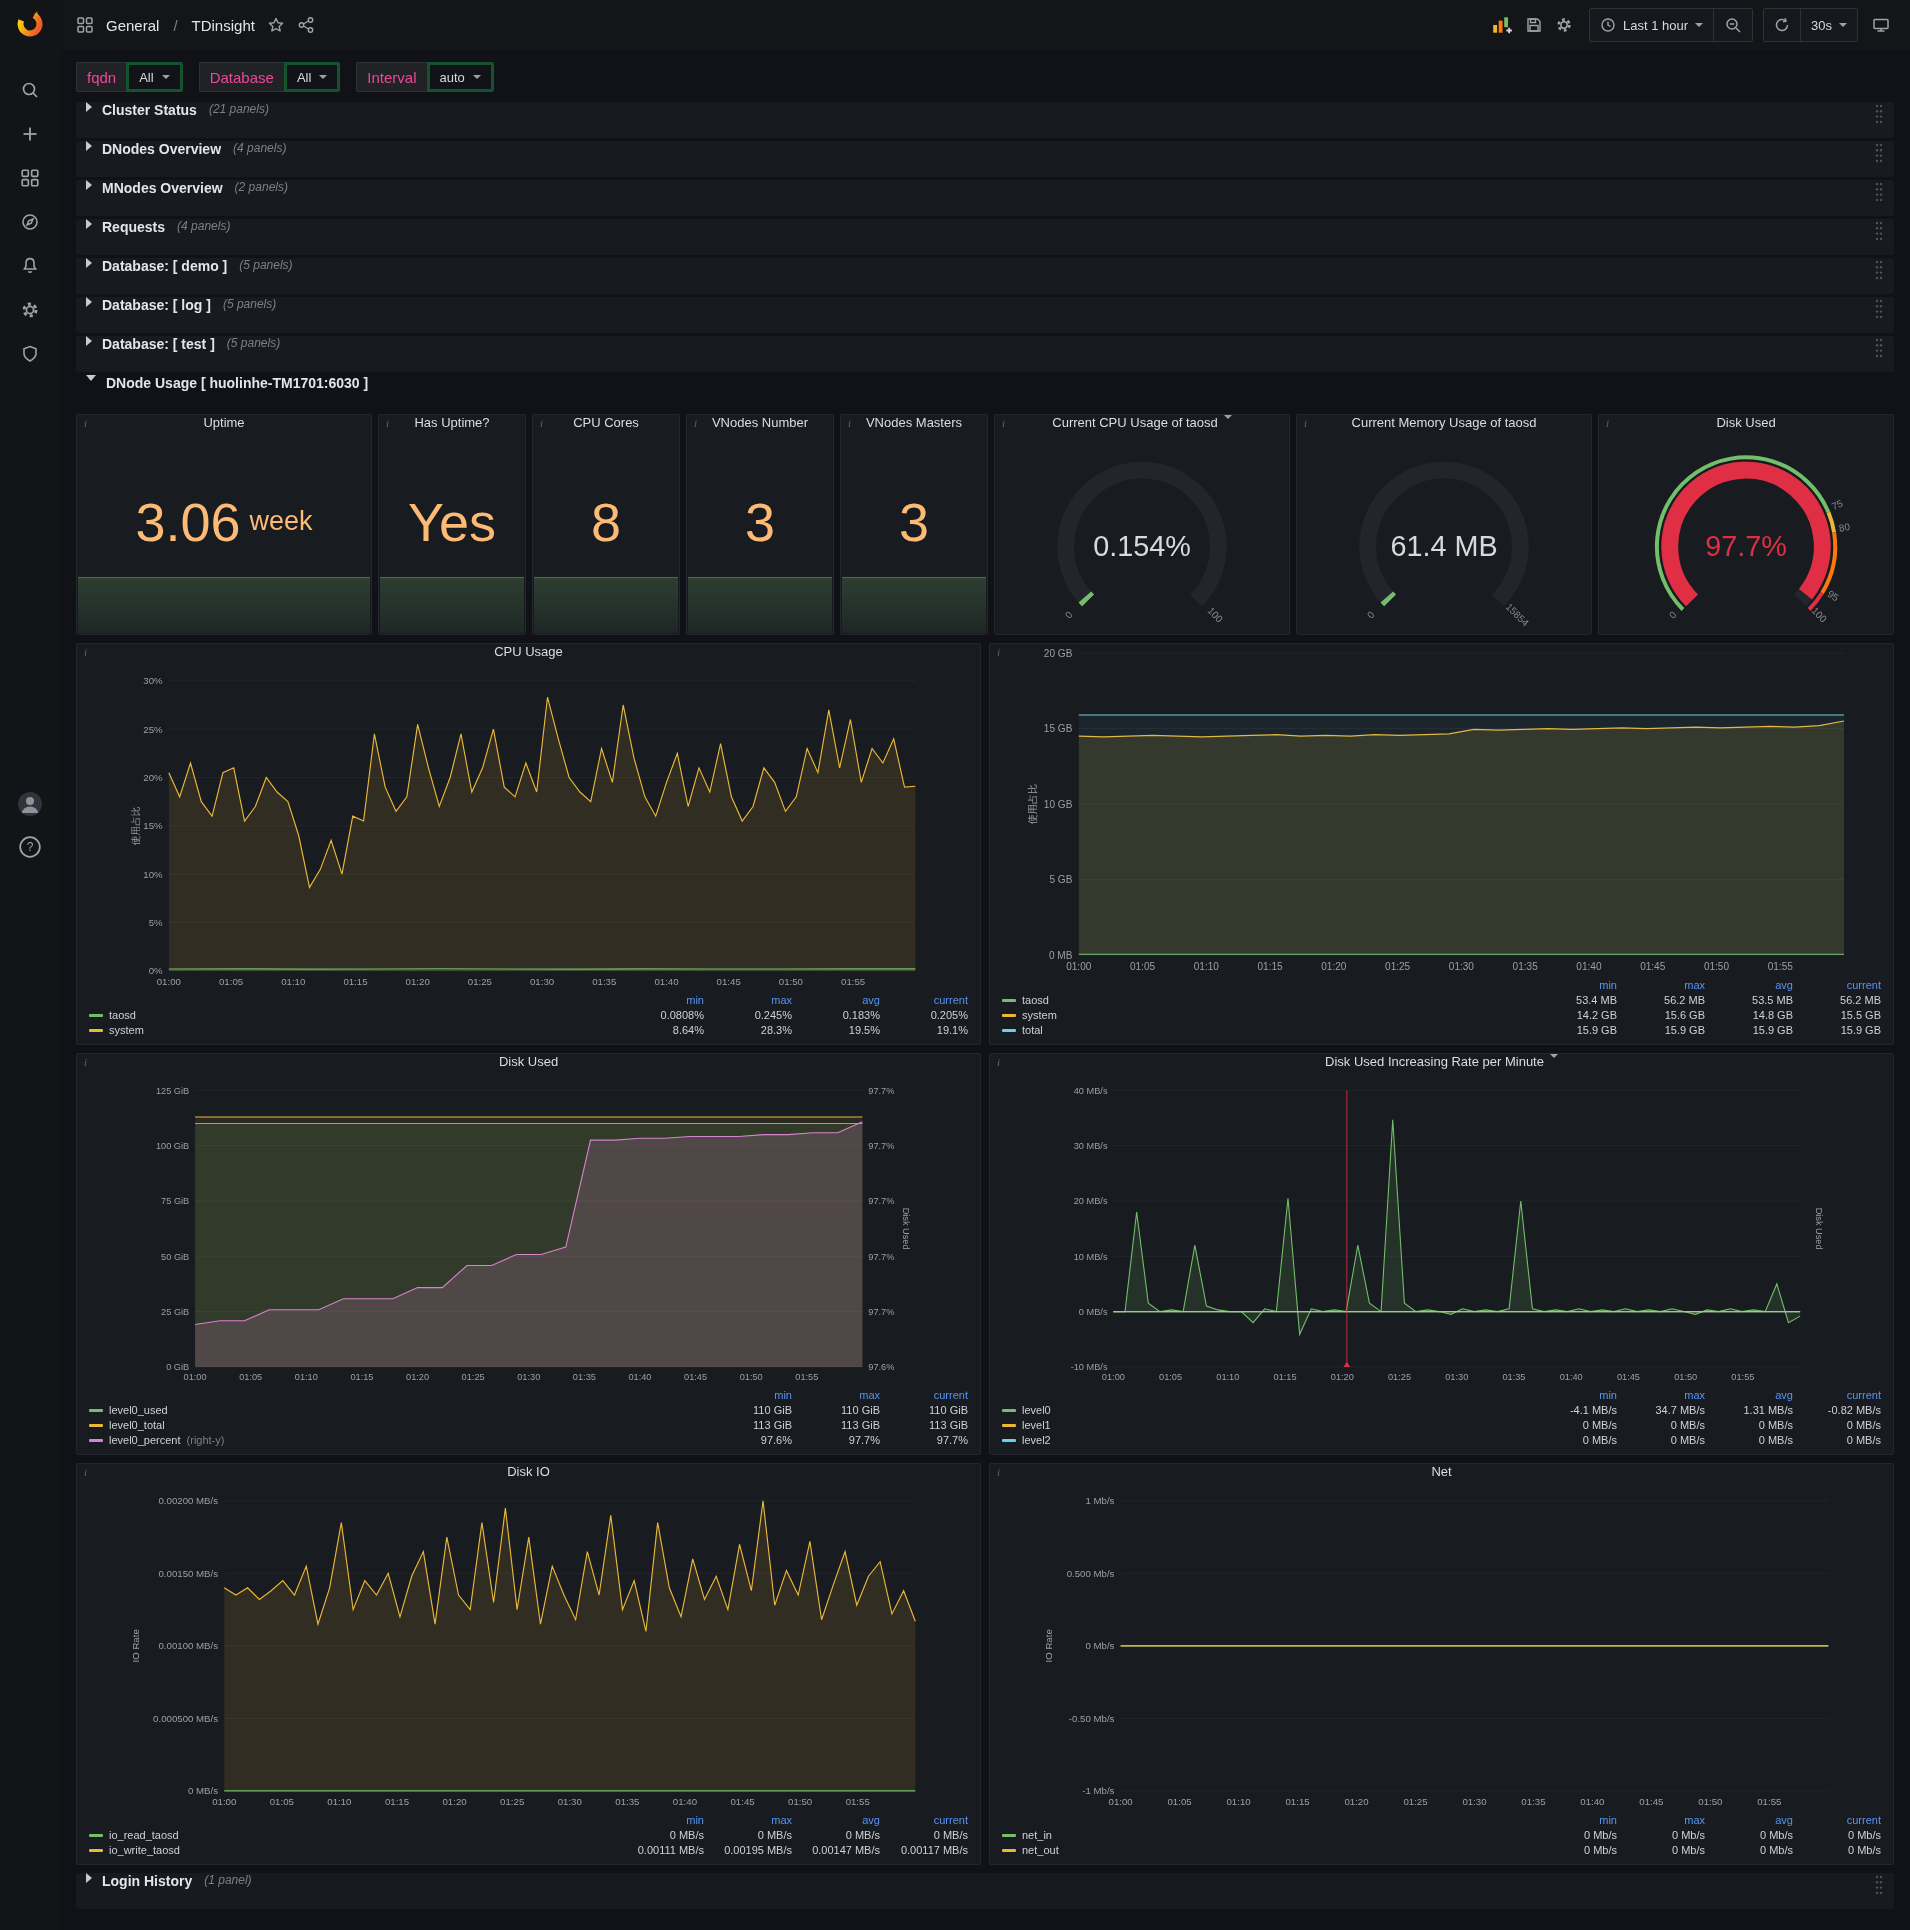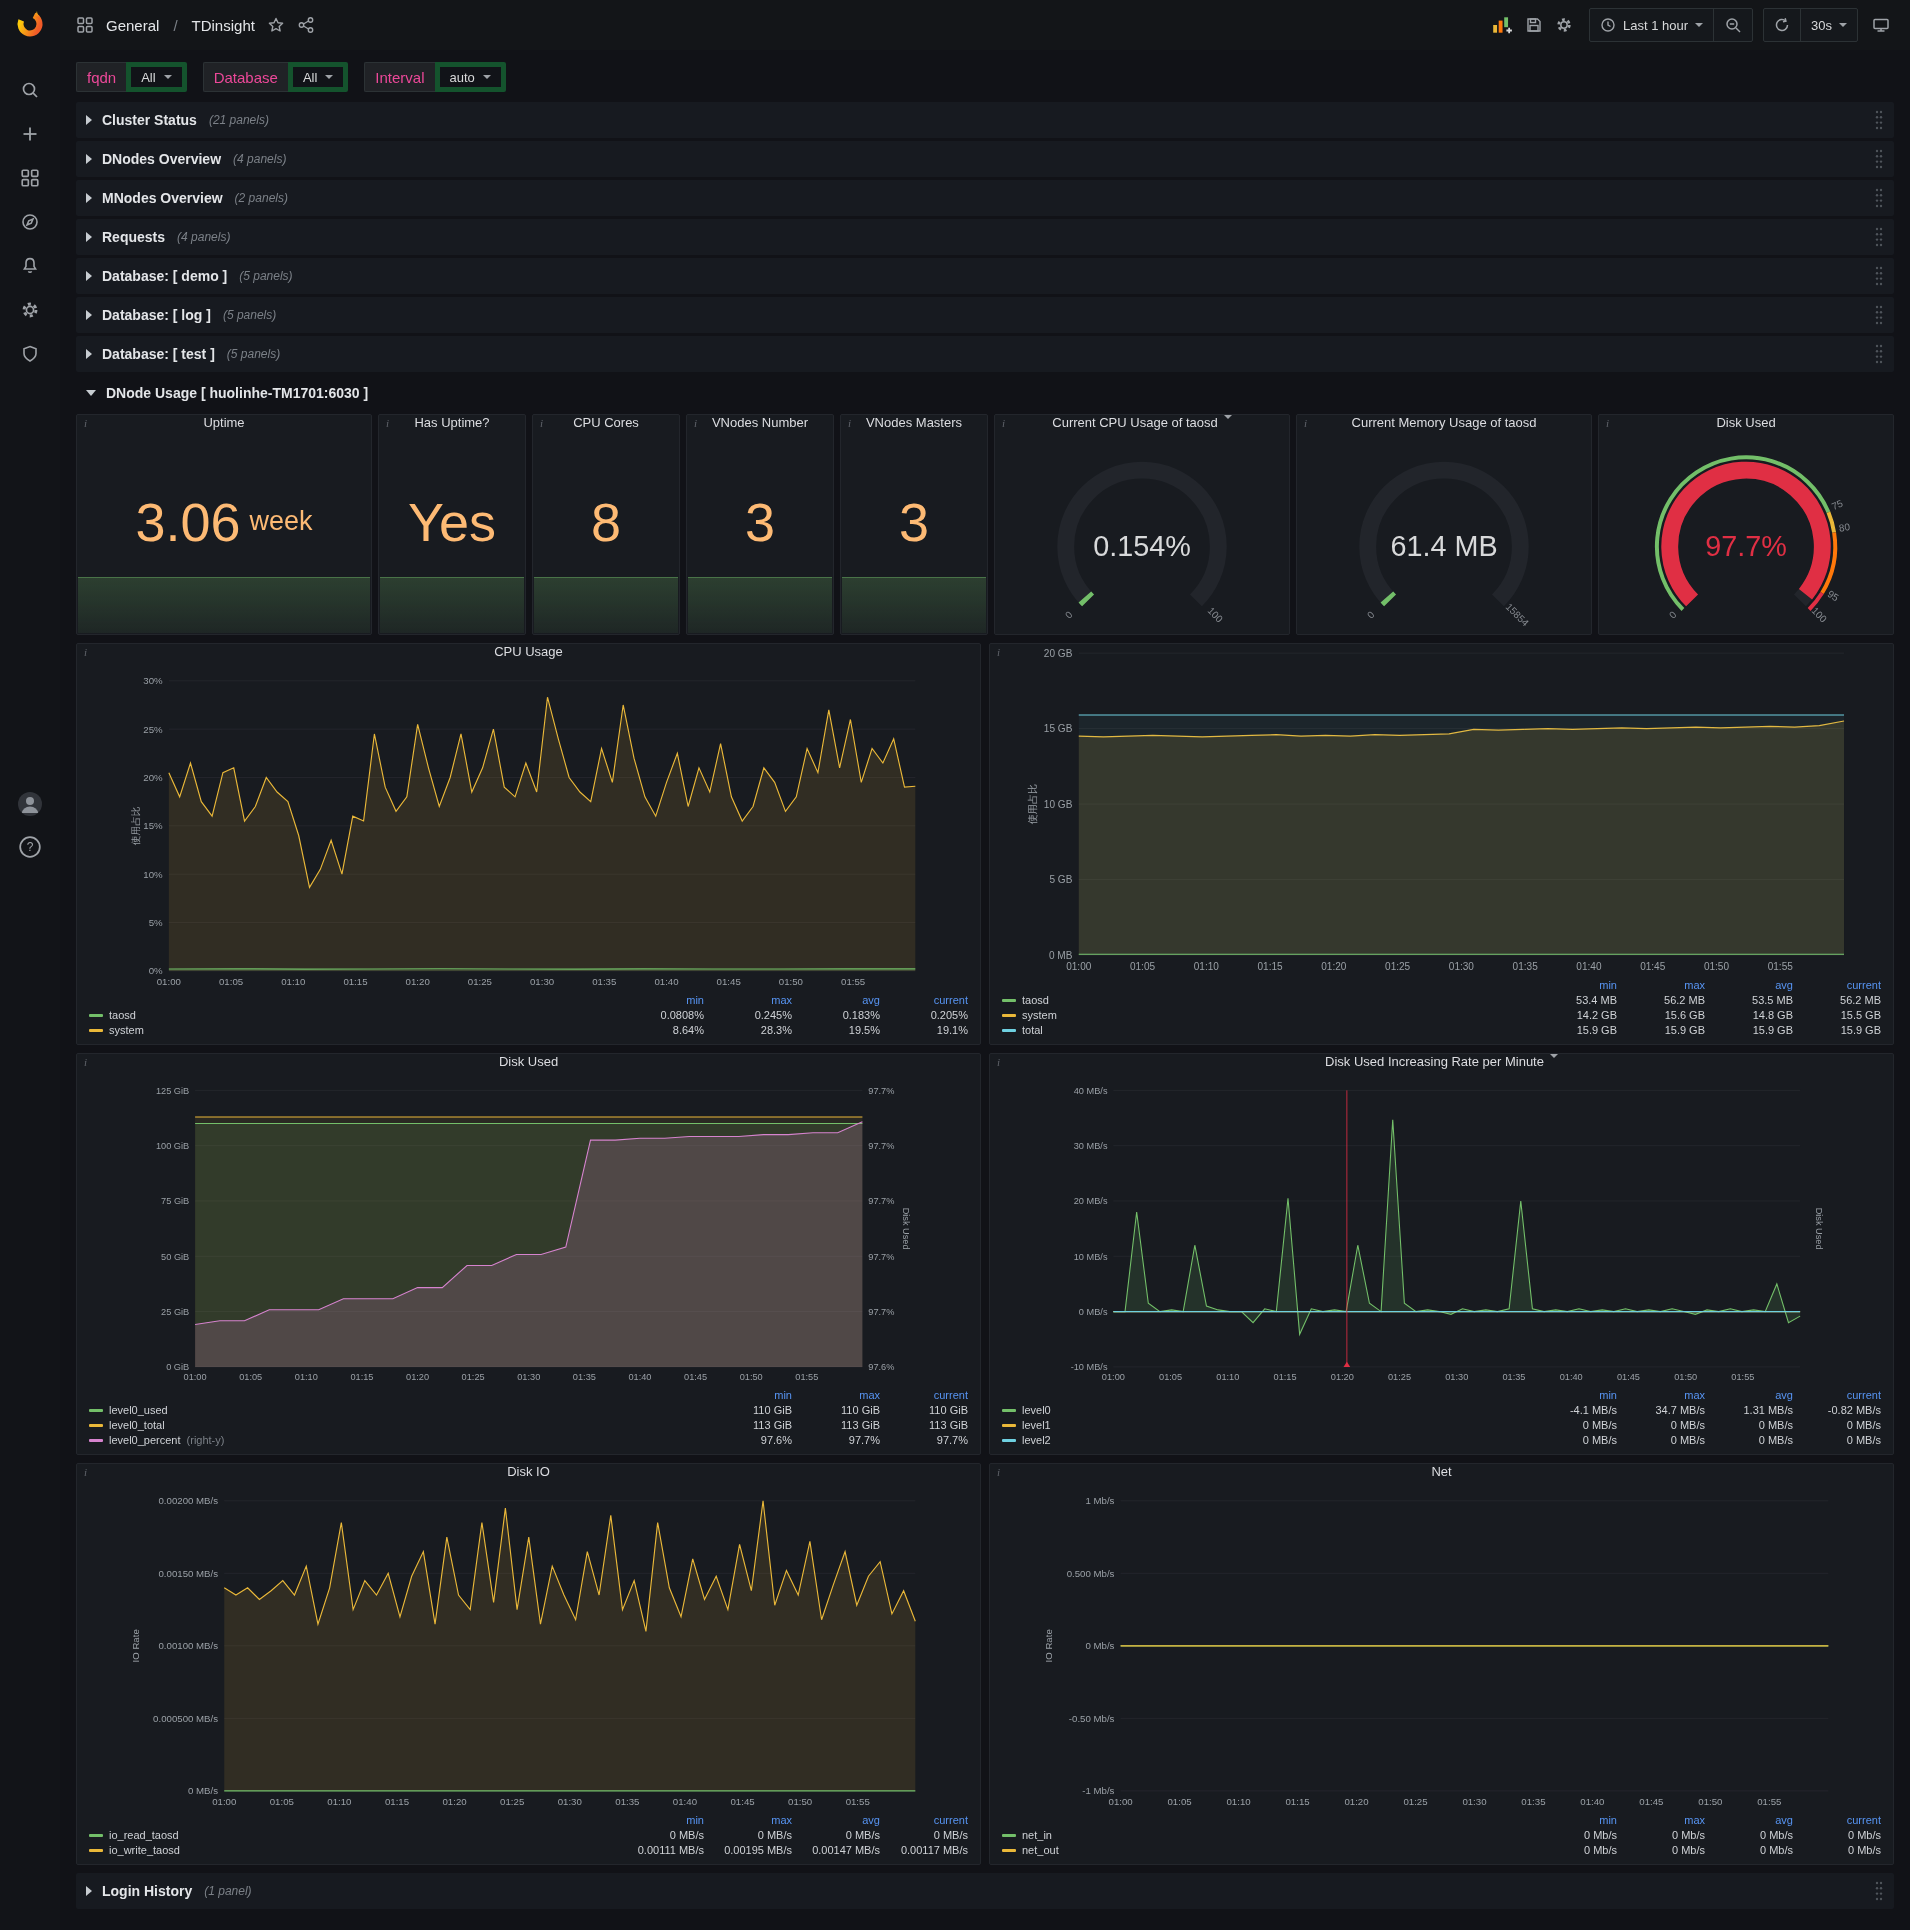--- a/index.html
+++ b/index.html
@@ -22,23 +22,23 @@
   .caret{width:0;height:0;border-left:4px solid transparent;border-right:4px solid transparent;border-top:4px solid #9fa3a8;display:inline-block;}
   .tp-group,.rf-group{display:flex;align-items:stretch;border:1px solid #2c3235;border-radius:2px;margin-left:10px;height:32px;background:#15181c;}
   .tp-btn,.rf-btn{display:flex;align-items:center;gap:7px;padding:0 10px;background:none;border:none;color:#d8d9da;font-size:13px;cursor:pointer;font-family:inherit;}
   .tp-group .tp-btn + .tp-btn,.rf-group .rf-btn + .rf-btn{border-left:1px solid #2c3235;}
 
   
   .main{position:absolute;left:60px;top:50px;right:0;bottom:0;padding:0 16px;}
   .submenu{display:flex;gap:16px;padding:12px 0 10px;}
   .variable{display:flex;align-items:stretch;height:30px;}
   .var-label{display:flex;align-items:center;padding:8px 10px;background:#202226;color:#ec4899;font-size:15px;border:1px solid #2c3235;border-right:none;border-radius:2px 0 0 2px;cursor:pointer;}
-  .var-value{display:flex;align-items:center;gap:8px;padding:0 10px;background:#111318;border:5px solid #14532d;border-radius:0 2px 2px 0;font-size:13px;color:#d8d9da;cursor:pointer;}
-
-  .dash-row{display:flex;align-items:center;height:36px;margin-bottom:3px;background:#171a20;border-radius:2px;padding:0 10px;cursor:pointer;}
+  .var-value{display:flex;align-items:center;gap:8px;padding:0 10px;background:#111318;border:3px solid #14532d;border-radius:0 2px 2px 0;font-size:13px;color:#d8d9da;cursor:pointer;}
+
+  .dash-row{display:flex;height:36px;margin-bottom:3px;background:#171a20;border-radius:2px;padding:0 10px;cursor:pointer;}
   .dash-row.expanded{background:transparent;}
   .chev-r{width:0;height:0;border-top:5px solid transparent;border-bottom:5px solid transparent;border-left:6px solid #c7ccd1;margin-right:10px;}
   .chev-d{width:0;height:0;border-left:5px solid transparent;border-right:5px solid transparent;border-top:6px solid #c7ccd1;margin-right:10px;}
   .row-title{font-size:14px;font-weight:700;color:#e3e5e8;}
   .row-count{font-size:12px;color:#7b8087;font-style:italic;margin-left:12px;}
   .drag-handle{margin-left:auto;cursor:move;display:flex;}
 
   
   .panel{background:#181b20;border:1px solid #23262c;border-radius:2px;position:relative;display:flex;flex-direction:column;overflow:hidden;}
   .panel-title{height:28px;display:flex;align-items:flex-start;justify-content:center;gap:6px;font-size:13px;font-weight:500;color:#dcdde1;cursor:pointer;flex:none;}

